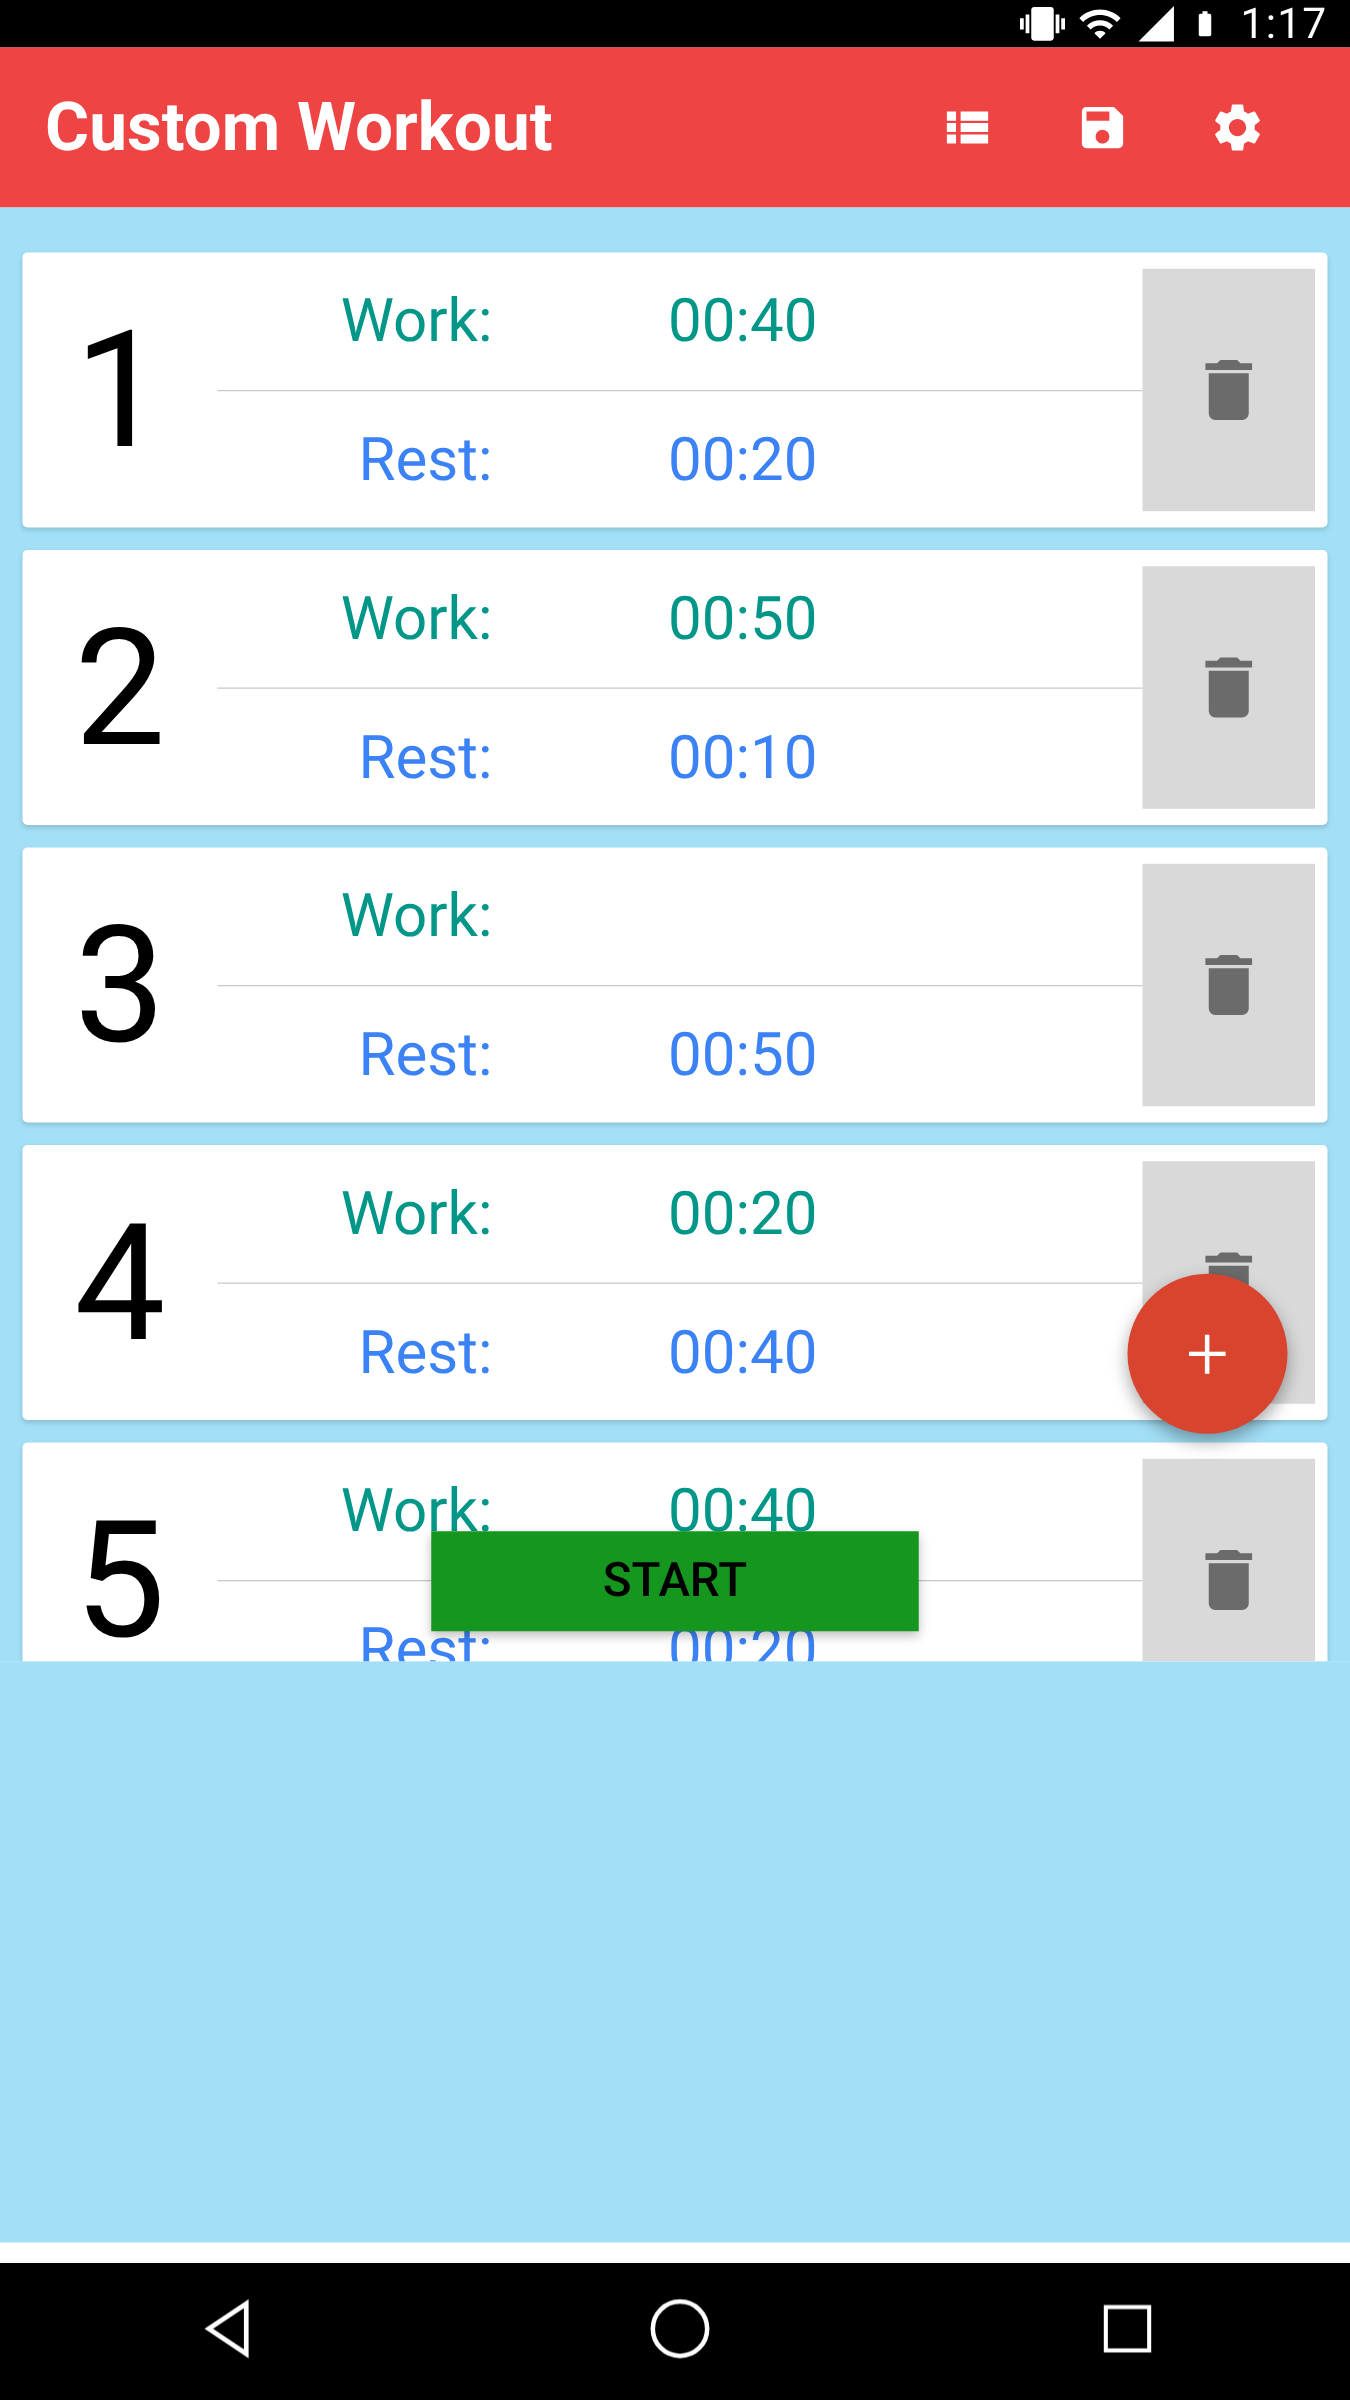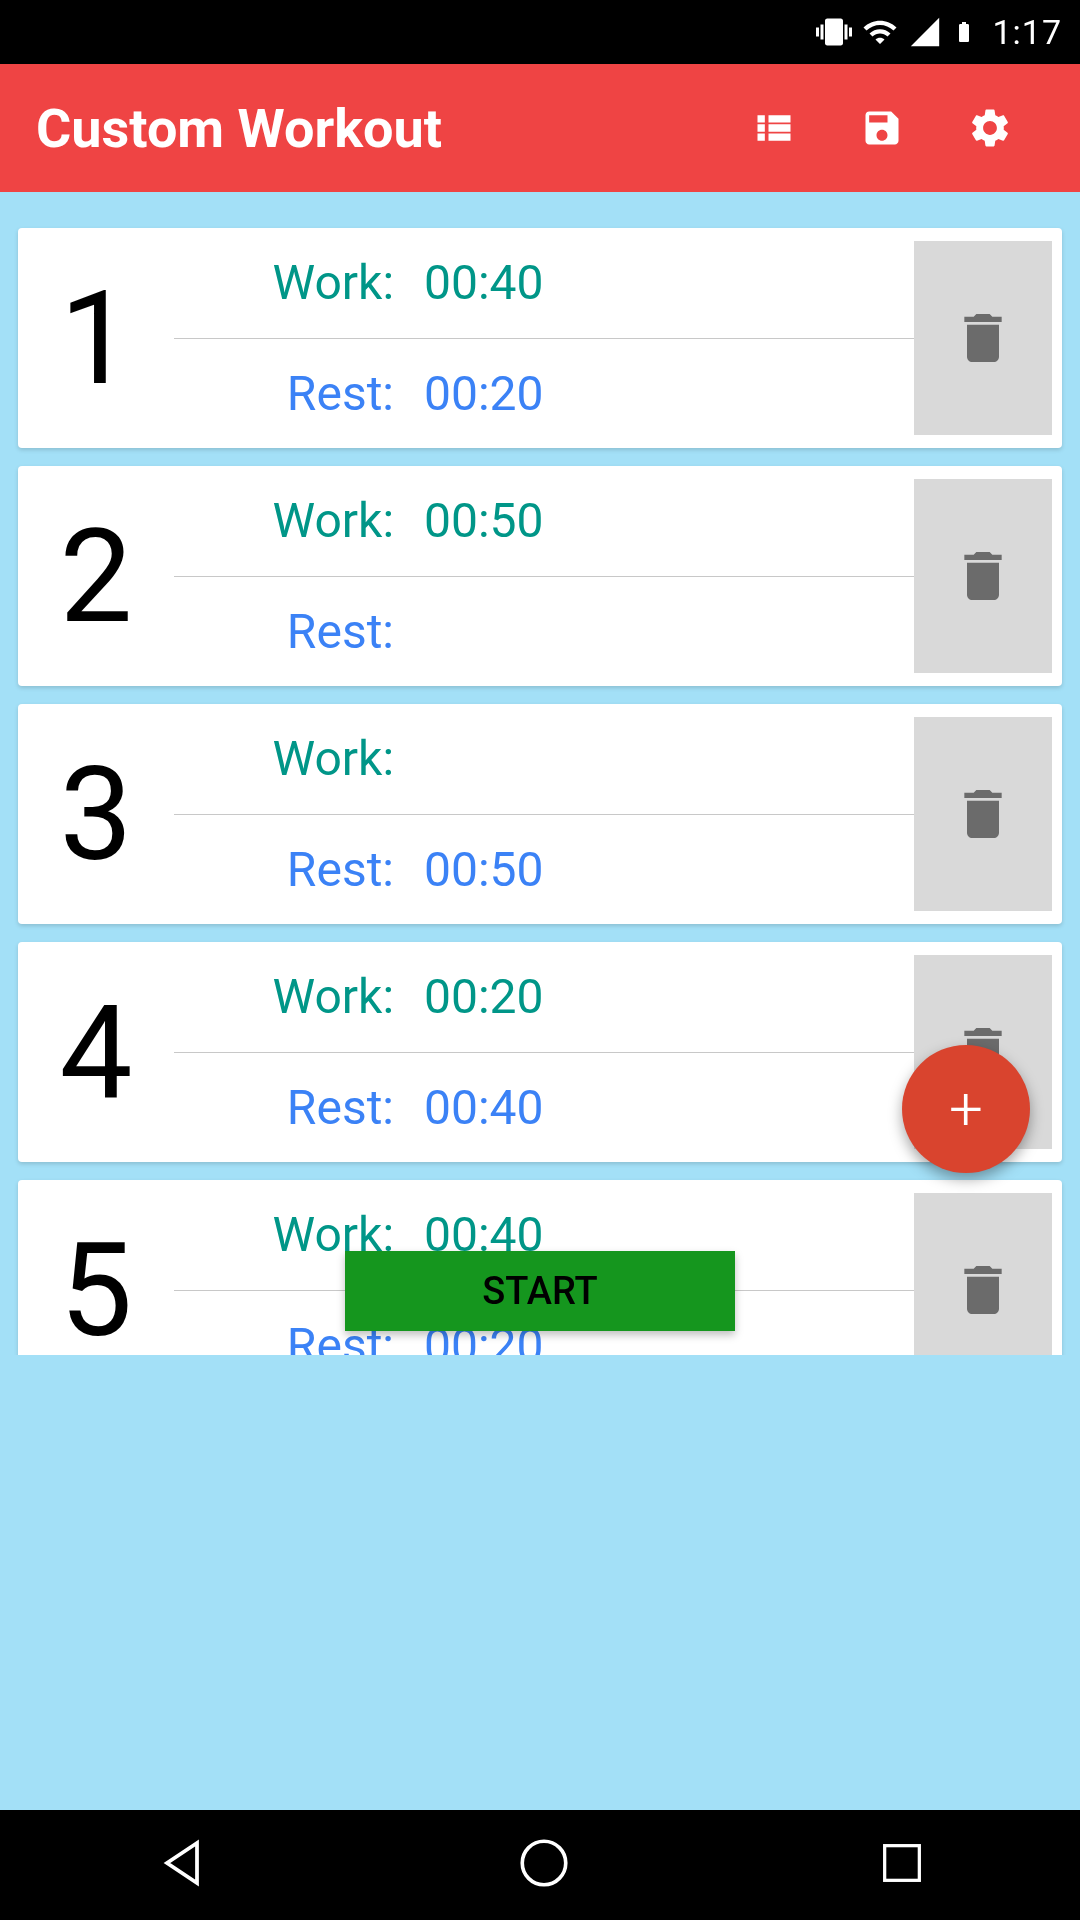--- a/index.html
+++ b/index.html
@@ -1,18 +1,18 @@
 <!DOCTYPE html>
 <html><head>
 <meta charset="utf-8">
 <style>
   * { margin: 0; padding: 0; box-sizing: border-box; }
   html, body { width: 1080px; height: 1920px; overflow: hidden; font-family: Roboto, Arial, sans-serif; }
   .status-bar {
-    height: 64px;
+    height: 38px;
     background: #000;
     display: flex;
     justify-content: flex-end;
     align-items: center;
     padding: 4px 18px;
     gap: 10px;
     color: #fff;
   }
   .status-bar .clock { font-size: 34px; font-weight: 400; margin-left: 6px; letter-spacing: 1px; }
   .status-bar svg { fill: #fff; }
@@ -69,21 +69,21 @@
     position: relative;
   }
   .row {
     height: 50%;
     display: flex;
     align-items: center;
     font-size: 48px;
     font-weight: 400;
   }
   .row .label { width: 220px; text-align: right; }
-  .row .value { width: 230px; text-align: left; margin-left: 30px; }
+  .row .value { width: 230px; text-align: right; margin-left: 30px; }
   .work { color: #009688; }
   .rest { color: #3b82f6; }
   .divider {
     border-top: 1px solid #c8c8c8;
     margin: 0 0 0 0;
   }
   .trash-box {
     width: 138px;
     height: 194px;
     background: #d9d9d9;
@@ -202,20 +202,21 @@
   <div class="card">
     <div class="card-num">2</div>
     <div class="card-mid">
       <div class="row work">
         <span class="label">Work:</span>
         <span class="value">00:50</span>
       </div>
       <div class="divider"></div>
       <div class="row rest">
         <span class="label">Rest:</span>
+        <span class="value">00:10</span>
       </div>
     </div>
     <div class="trash-box">
       <svg width="64" height="64" viewBox="0 0 24 24">
           <path d="M6 19c0 1.1.9 2 2 2h8c1.1 0 2-.9 2-2V7H6v12zM19 4h-3.5l-1-1h-5l-1 1H5v2h14V4z"></path>
         </svg>
     </div>
   </div>
 
   <div class="card">

